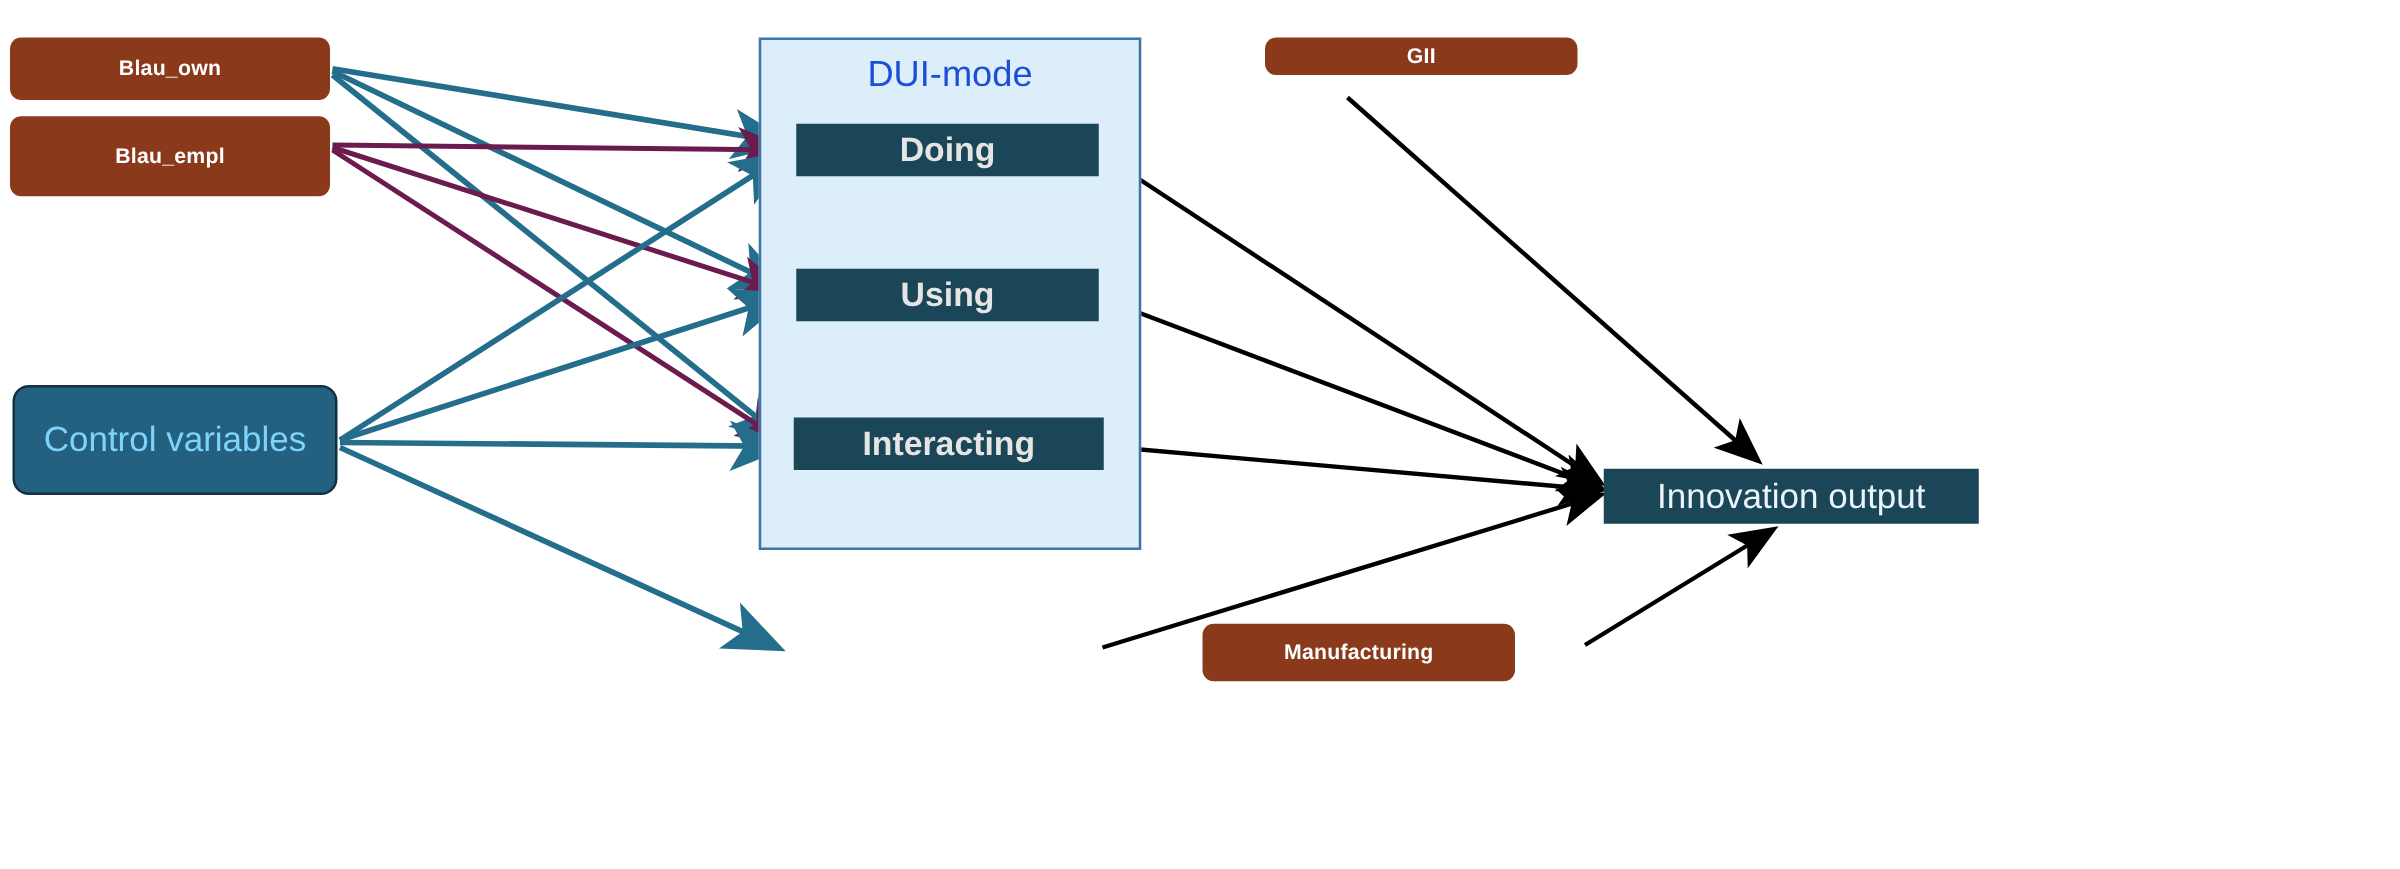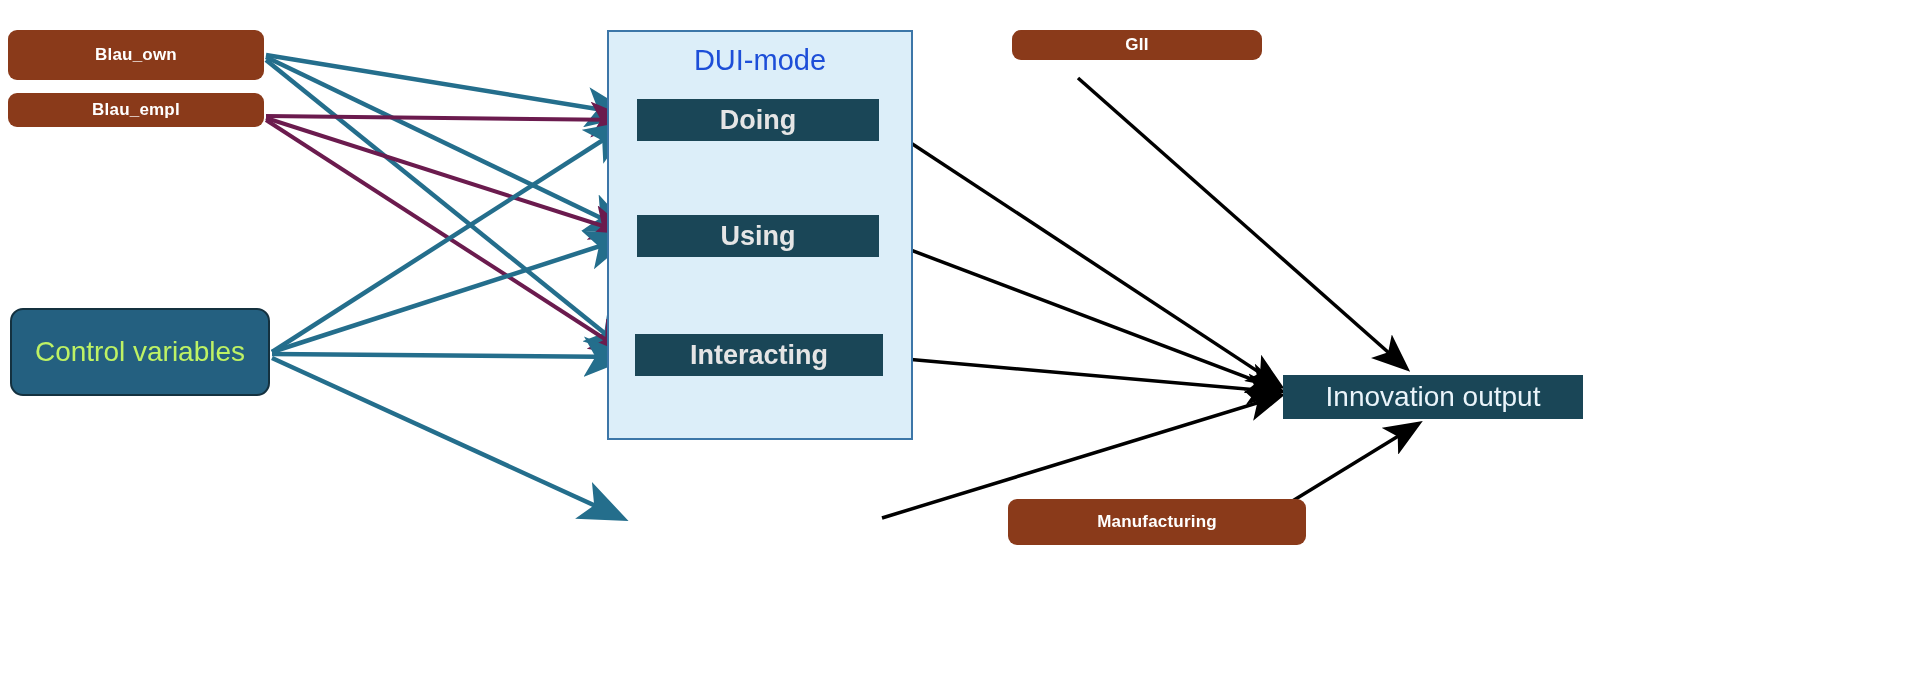--- a/index.html
+++ b/index.html
@@ -4,21 +4,21 @@
 <style>
   html,body{margin:0;padding:0;background:#ffffff;}
   body{width:1920px;height:695px;position:relative;overflow:hidden;
        font-family:"Liberation Sans","DejaVu Sans",sans-serif;}
   #stage{position:absolute;left:0;top:0;width:1920px;height:695px;}
   svg.edges{position:absolute;left:0;top:0;width:1920px;height:695px;}
   .node{position:absolute;box-sizing:border-box;display:flex;align-items:center;
         justify-content:center;text-align:center;font-weight:bold;line-height:1.12;}
   .node.brown{background:#8A3A1A;color:#ffffff;border-radius:9px;font-size:17px;
               letter-spacing:.2px;}
-  .node.teal{background:#246080;color:#bef264;border:2.5px solid #14313f;
+  .node.teal{background:#246080;color:#7dd3fc;border:2.5px solid #14313f;
              border-radius:13px;font-size:28px;font-weight:normal;}
   .node.dark{background:#1A4657;color:#e5e5e5;font-size:27px;}
   .panel{position:absolute;background:#DCEEF9;border:2.5px solid #3C76A8;
          box-sizing:border-box;}
   .panel-title{position:absolute;font-size:29px;color:#1d4ed8;font-weight:normal;
                text-align:center;width:100%;left:0;}
   .node.outcome{background:#1A4657;color:#EAF4FA;font-size:28px;font-weight:normal;justify-content:center;}
   .node.teal span{display:block;}
 </style>
 </head>
@@ -63,21 +63,21 @@
   </svg>
 
   <div class="panel" style="left:607px;top:30px;width:306px;height:410px;">
     <div class="panel-title" style="top:12px;">DUI-mode</div>
   </div>
 
   <div class="node brown" style="left:8px;top:30px;width:256px;height:50px;">
     <span>Blau_own</span>
   </div>
 
-  <div class="node brown" style="left:8px;top:93px;width:256px;height:34px;">
+  <div class="node brown" style="left:8px;top:93px;width:256px;height:64px;">
     <span>Blau_empl</span>
   </div>
 
   <div class="node teal" style="left:10px;top:308px;width:260px;height:88px;">
     <span>Control variables</span>
   </div>
 
   <div class="node dark" style="left:637px;top:99px;width:242px;height:42px;">
     <span>Doing</span>
   </div>
@@ -88,21 +88,21 @@
 
   <div class="node dark" style="left:635px;top:334px;width:248px;height:42px;">
     <span>Interacting</span>
   </div>
 
 
   <div class="node brown" style="left:1012px;top:30px;width:250px;height:30px;">
     <span>GII</span>
   </div>
 
-  <div class="node brown" style="left:1008px;top:499px;width:298px;height:46px;">
+  <div class="node brown" style="left:962px;top:499px;width:250px;height:46px;">
     <span>Manufacturing</span>
   </div>
 
   <div class="node outcome" style="left:1283px;top:375px;width:300px;height:44px;">
     <span>Innovation output</span>
   </div>
 
 </div>
 
 </body></html>

